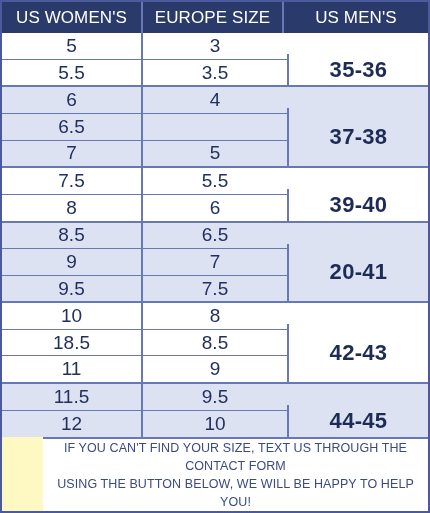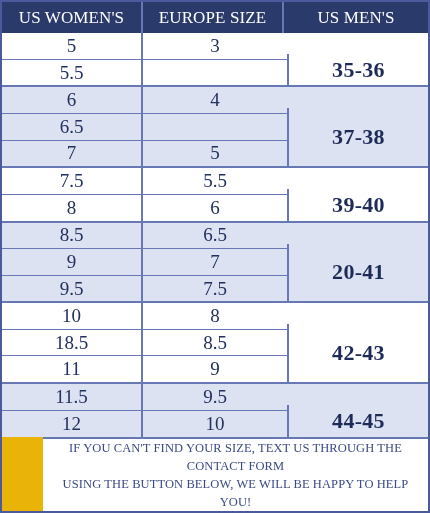--- a/index.html
+++ b/index.html
@@ -14,22 +14,21 @@
     overflow: hidden;
   }
 
   #chart {
     width: 430px;
     height: 513px;
     box-sizing: border-box;
     border: 2px solid #4a5a9c;
     display: flex;
     flex-direction: column;
-    background: #eab308;
-    font-family: Liberation Serif, serif;
+    background: #fef9c3;
   }
 
   
   .thead {
     display: flex;
     height: 31px;
     flex: 0 0 31px;
     background: #2a3a6b;
   }
   .thead .hcell {
@@ -140,20 +139,21 @@
 
   <div class="tbody" id="tbody">
       <div class="group plain" style="flex: 2 1 0px;">
         <div class="uscols">
           <div class="srow">
             <div class="scell w">5</div>
             <div class="scell m">3</div>
           </div>
           <div class="srow">
             <div class="scell w">5.5</div>
+            <div class="scell m">3.5</div>
           </div>
         </div>
         <div class="eucell">35-36</div>
       </div>
       <div class="group shaded" style="flex: 3 1 0px;">
         <div class="uscols">
           <div class="srow">
             <div class="scell w">6</div>
             <div class="scell m">4</div>
           </div>

